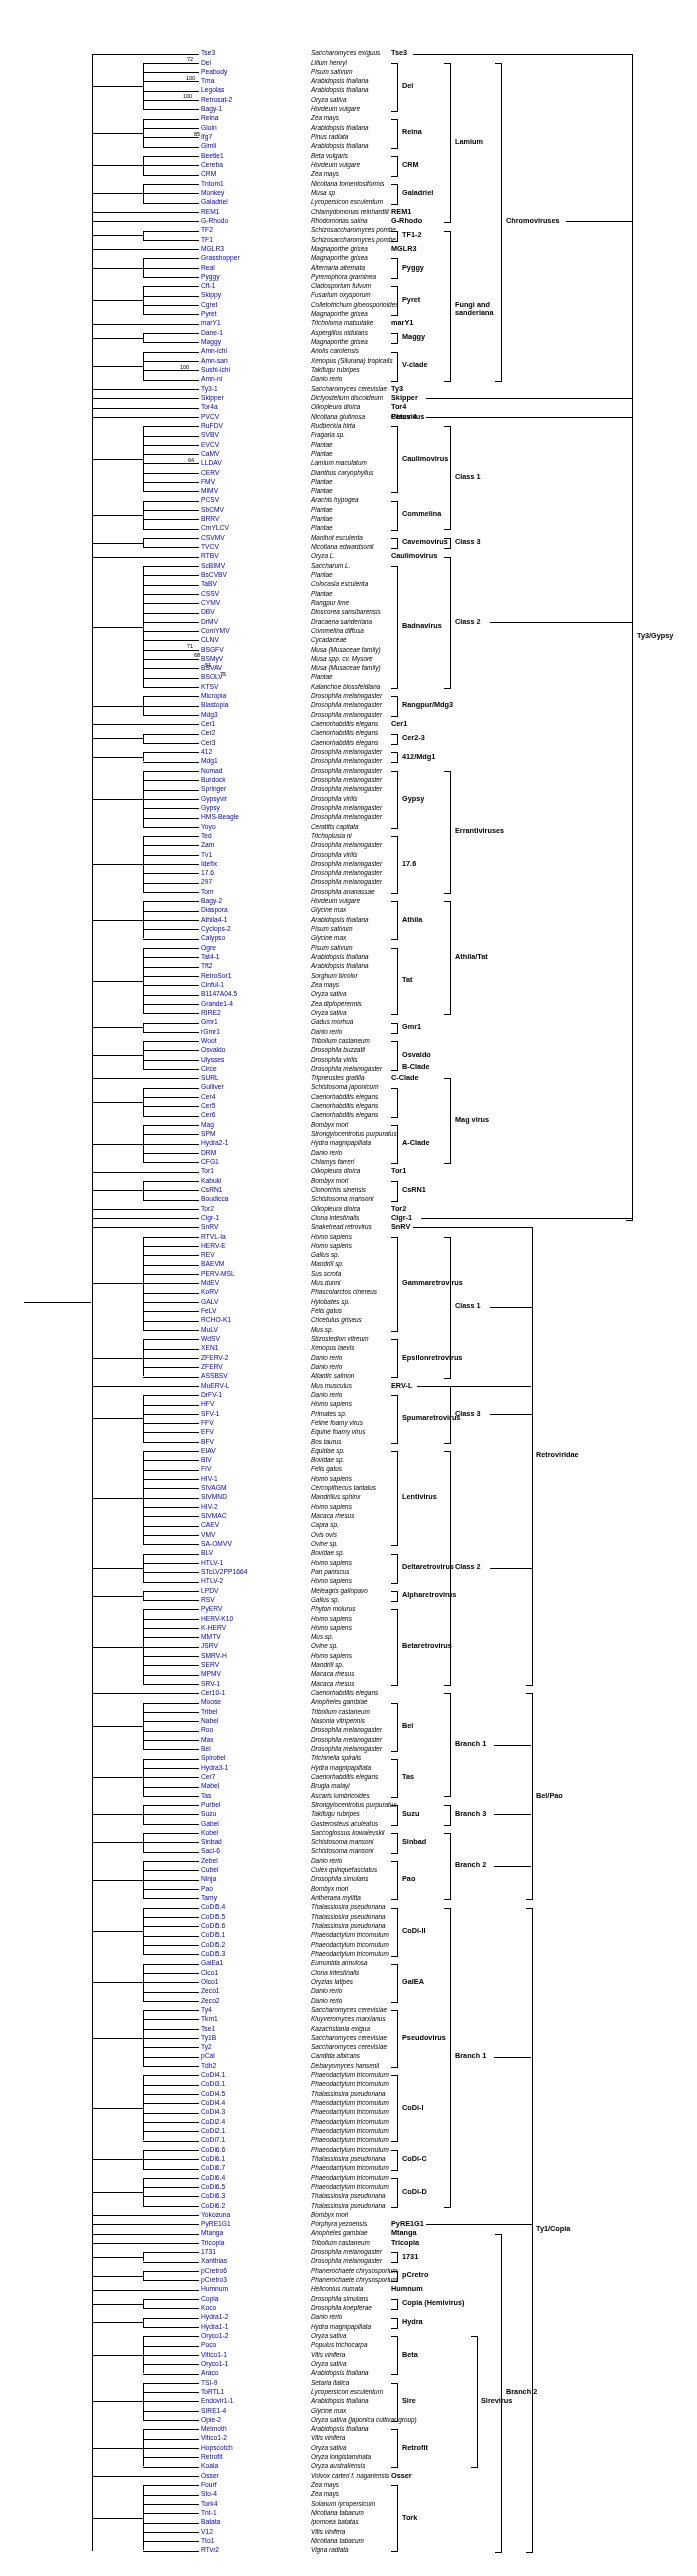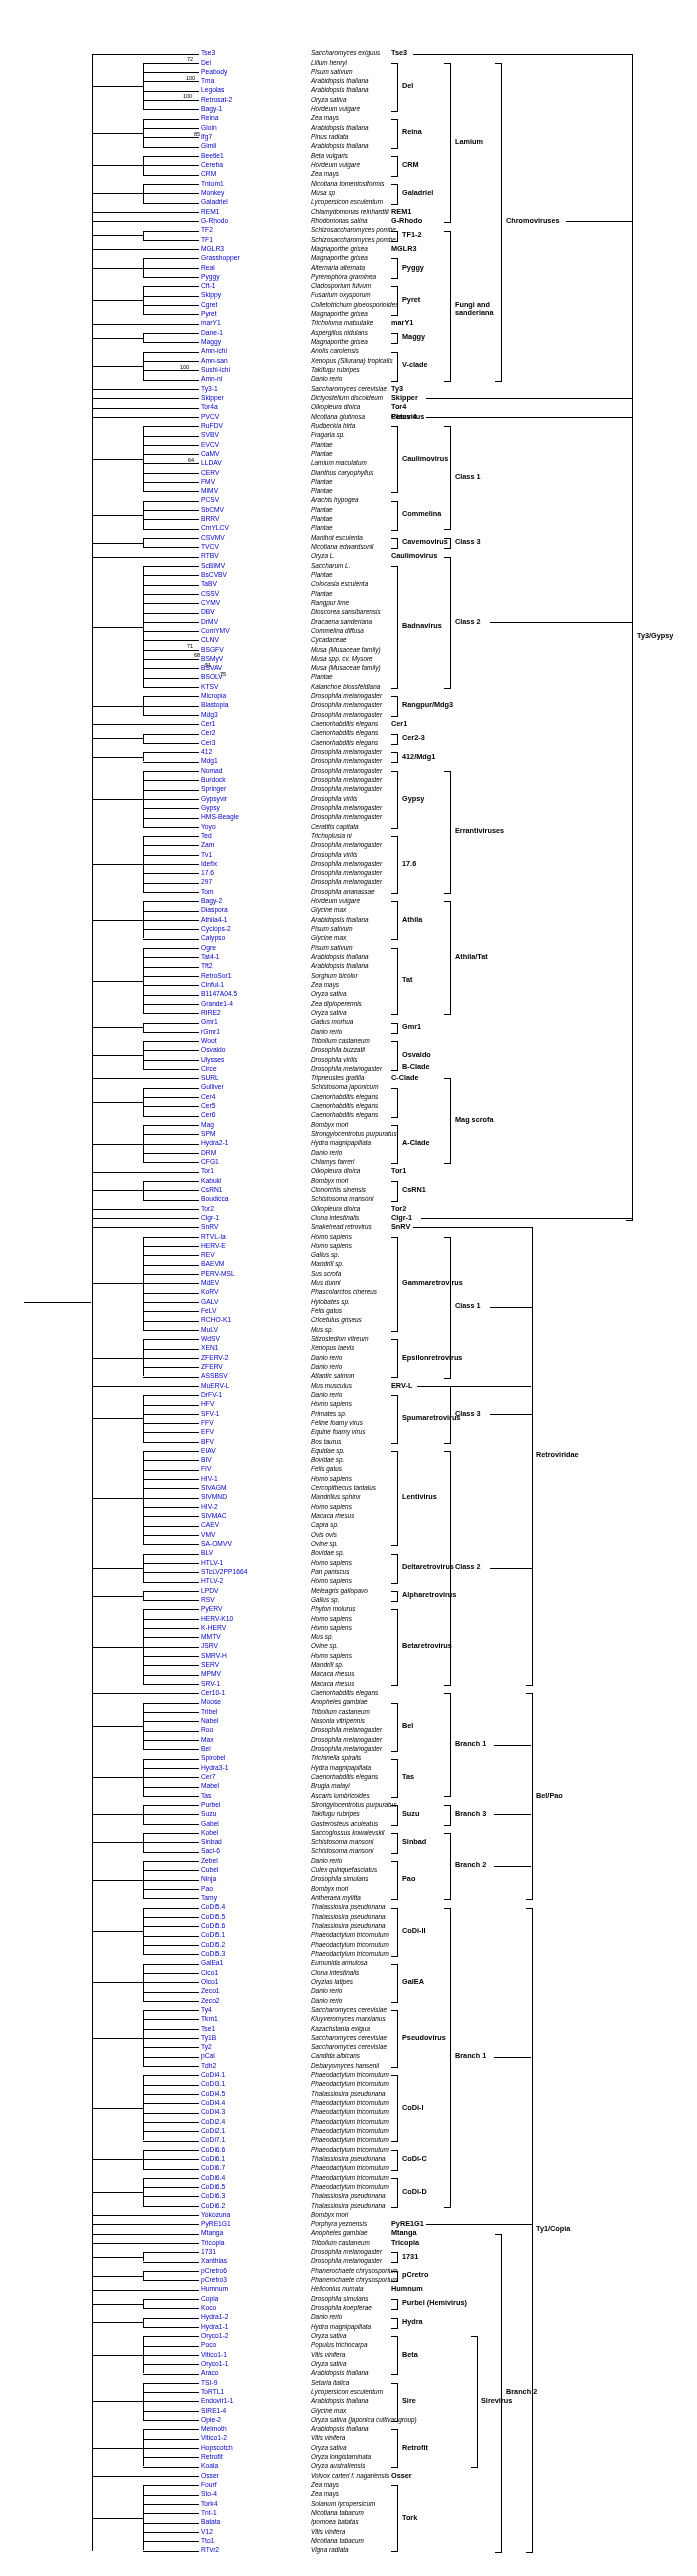--- a/index.html
+++ b/index.html
@@ -1006,21 +1006,21 @@
       <div class="bracket" style="left: 391px; top: 1023px; height: 9.3px;"></div>
       <div class="clade-label nowrap" style="left: 402px; top: 1023px;">Gmr1</div>
       <div class="bracket" style="left: 391px; top: 1041px; height: 28px;"></div>
       <div class="clade-label nowrap" style="left: 402px; top: 1051px;">Osvaldo</div>
       <div class="clade-label nowrap" style="left: 391px; top: 1074px;">C-Clade</div>
       <div class="bracket" style="left: 391px; top: 1088px; height: 28px;"></div>
       <div class="clade-label nowrap" style="left: 402px; top: 1049px; margin-top: 14px;">B-Clade</div>
       <div class="bracket" style="left: 391px; top: 1125px; height: 37px;"></div>
       <div class="clade-label nowrap" style="left: 402px; top: 1139px;">A-Clade</div>
       <div class="bracket" style="left: 444px; top: 1078px; height: 84px;"></div>
-      <div class="clade-label nowrap" style="left: 455px; top: 1116px;">Mag scrofa</div>
+      <div class="clade-label nowrap" style="left: 455px; top: 1116px;">Mag virus</div>
       <div class="clade-label nowrap" style="left: 391px; top: 1167px;">Tor1</div>
       <div class="bracket" style="left: 391px; top: 1181px; height: 18.6px;"></div>
       <div class="clade-label nowrap" style="left: 402px; top: 1186px;">CsRN1</div>
       <div class="clade-label nowrap" style="left: 391px; top: 1205px;">Tor2</div>
       <div class="clade-label nowrap" style="left: 391px; top: 1214px;">Cigr-1</div>
       <div class="hline" style="left: 421px; top: 1218px; width: 211px;"></div>
       <div class="bracket" style="left: 626px; top: 54px; height: 1165px;"></div>
       <div class="clade-label nowrap" style="left: 637px; top: 632px;">Ty3/Gypsy</div>
       <div class="clade-label nowrap" style="left: 391px; top: 1223px;">SnRV</div>
       <div class="hline" style="left: 413px; top: 1227px; width: 118px;"></div>
@@ -1090,21 +1090,21 @@
       <div class="clade-label nowrap" style="left: 391px; top: 2220px;">PyRE1G1</div>
       <div class="hline" style="left: 426px; top: 2224px; width: 106px;"></div>
       <div class="clade-label nowrap" style="left: 391px; top: 2229px;">Mtanga</div>
       <div class="clade-label nowrap" style="left: 391px; top: 2239px;">Tricopia</div>
       <div class="bracket" style="left: 391px; top: 2252px; height: 9.3px;"></div>
       <div class="clade-label nowrap" style="left: 402px; top: 2253px;">1731</div>
       <div class="bracket" style="left: 391px; top: 2271px; height: 9.3px;"></div>
       <div class="clade-label nowrap" style="left: 402px; top: 2271px;">pCretro</div>
       <div class="clade-label nowrap" style="left: 391px; top: 2285px;">Humnum</div>
       <div class="bracket" style="left: 391px; top: 2299px; height: 9.3px;"></div>
-      <div class="clade-label nowrap" style="left: 402px; top: 2299px;">Purbel (Hemivirus)</div>
+      <div class="clade-label nowrap" style="left: 402px; top: 2299px;">Copia (Hemivirus)</div>
       <div class="bracket" style="left: 391px; top: 2318px; height: 9.3px;"></div>
       <div class="clade-label nowrap" style="left: 402px; top: 2318px;">Hydra</div>
       <div class="bracket" style="left: 391px; top: 2336px; height: 37px;"></div>
       <div class="clade-label nowrap" style="left: 402px; top: 2351px;">Beta</div>
       <div class="bracket" style="left: 391px; top: 2383px; height: 37px;"></div>
       <div class="clade-label nowrap" style="left: 402px; top: 2397px;">Sire</div>
       <div class="bracket" style="left: 391px; top: 2429px; height: 37px;"></div>
       <div class="clade-label nowrap" style="left: 402px; top: 2444px;">Retrofit</div>
       <div class="bracket" style="left: 471px; top: 2336px; height: 130px;"></div>
       <div class="clade-label nowrap" style="left: 481px; top: 2397px;">Sirevirus</div>

